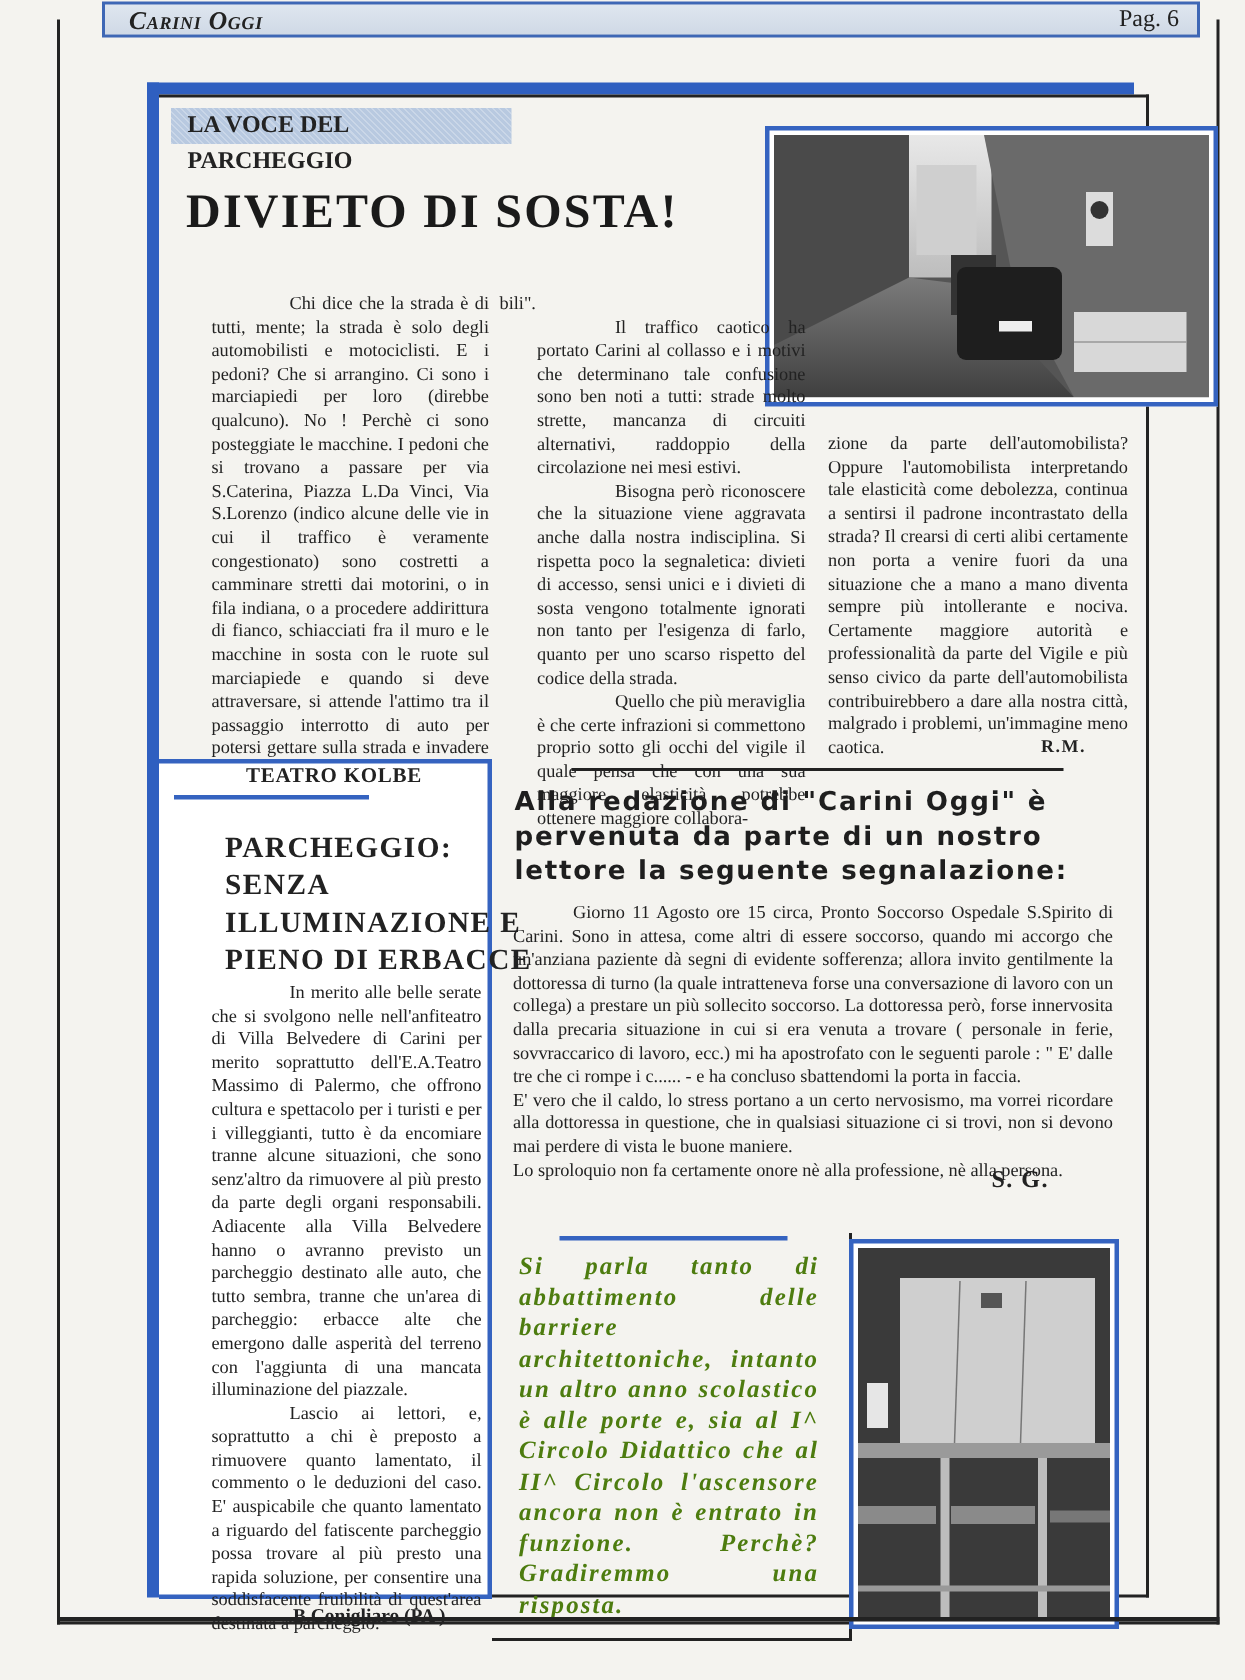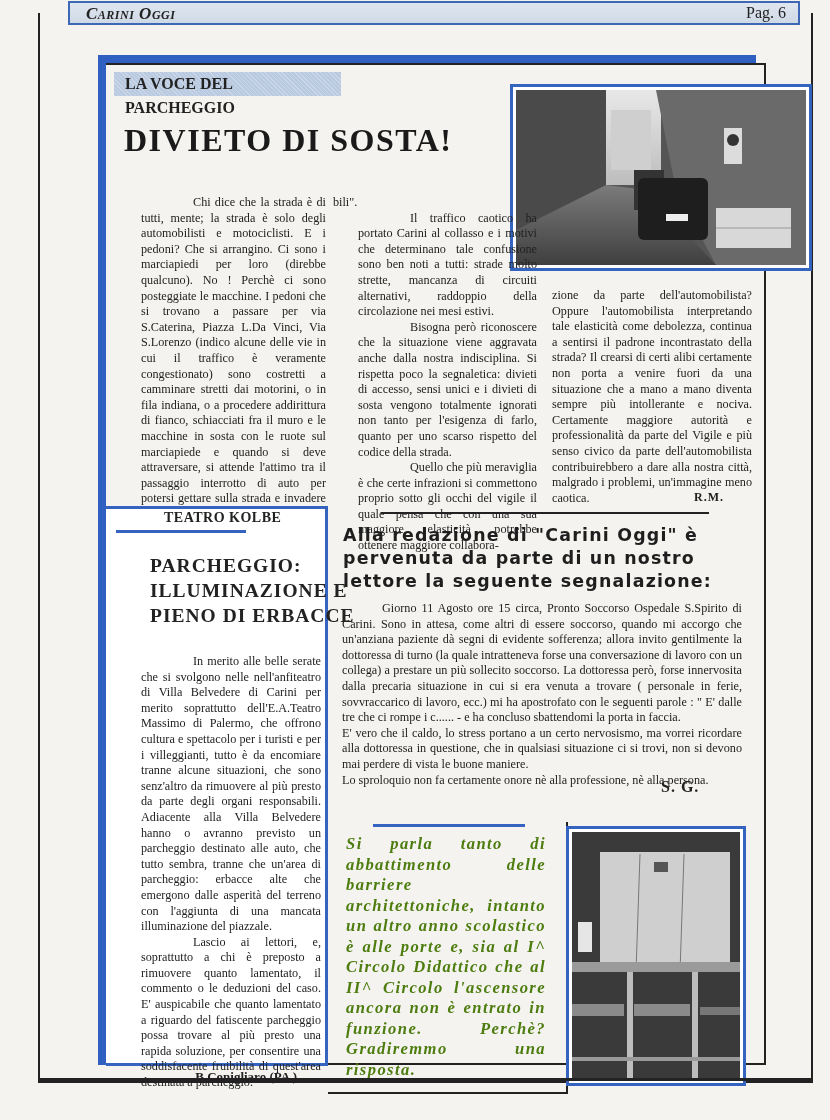--- a/index.html
+++ b/index.html
@@ -111,20 +111,21 @@
 <div class="abs col c3">
   <p>zione da parte dell'automobilista? Oppure l'automobilista interpretando tale elasticità come debolezza, continua a sentirsi il padrone incontrastato della strada? Il crearsi di certi alibi certamente non porta a venire fuori da una situazione che a mano a mano diventa sempre più intollerante e nociva. Certamente maggiore autorità e professionalità da parte del Vigile e più senso civico da parte dell'automobilista contribuirebbero a dare alla nostra città, malgrado i problemi, un'immagine meno caotica.</p>
 </div>
 <div class="abs sig-rm">R.M.</div>
 
 <div class="abs tk-box"></div>
 <div class="abs tk-tag">TEATRO KOLBE</div>
 <div class="abs tk-line"></div>
 <div class="abs tk-title">
   <div>PARCHEGGIO:</div>
+  <div>SENZA</div>
   <div>ILLUMINAZIONE E</div>
   <div>PIENO DI ERBACCE</div>
 </div>
 <div class="abs col c4">
   <p class="ind">In merito alle belle serate che si svolgono nelle nell'anfiteatro di Villa Belvedere di Carini per merito soprattutto dell'E.A.Teatro Massimo di Palermo, che offrono cultura e spettacolo per i turisti e per i villeggianti, tutto è da encomiare tranne alcune situazioni, che sono senz'altro da rimuovere al più presto da parte degli organi responsabili. Adiacente alla Villa Belvedere hanno o avranno previsto un parcheggio destinato alle auto, che tutto sembra, tranne che un'area di parcheggio: erbacce alte che emergono dalle asperità del terreno con l'aggiunta di una mancata illuminazione del piazzale.</p>
   <p class="ind">Lascio ai lettori, e, soprattutto a chi è preposto a rimuovere quanto lamentato, il commento o le deduzioni del caso. E' auspicabile che quanto lamentato a riguardo del fatiscente parcheggio possa trovare al più presto una rapida soluzione, per consentire una soddisfacente fruibilità di quest'area destinata a parcheggio.</p>
 </div>
 <div class="abs sig-bc">.B.Conigliaro (PA )</div>
 
 <div class="abs rule1"></div>

